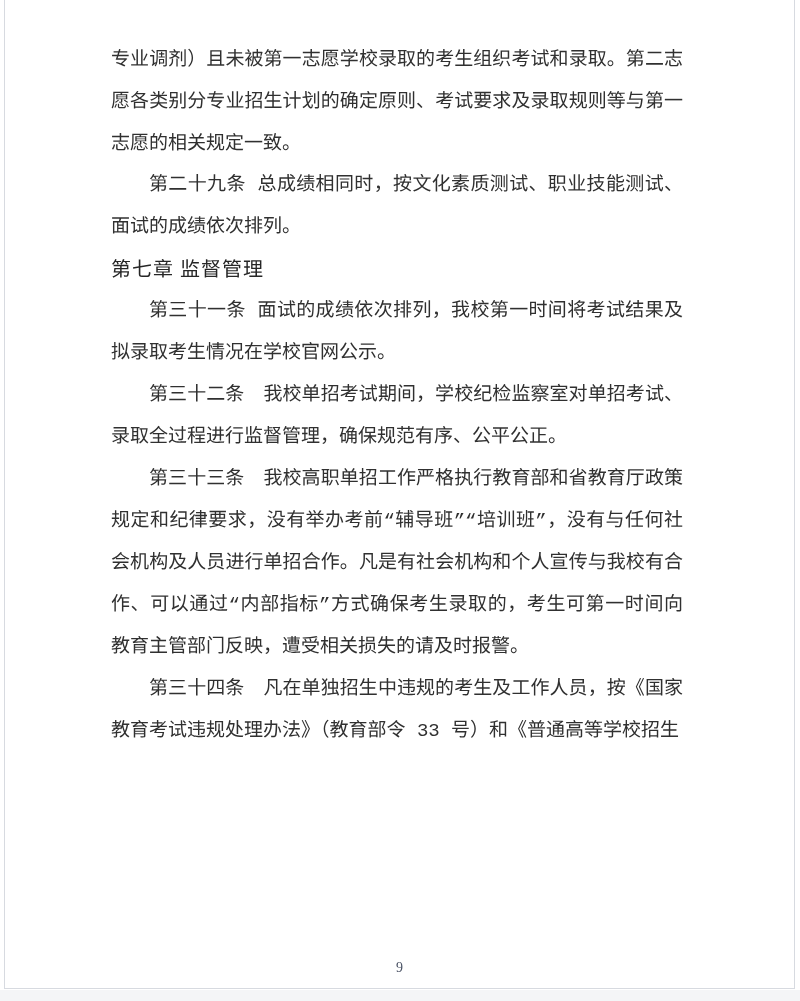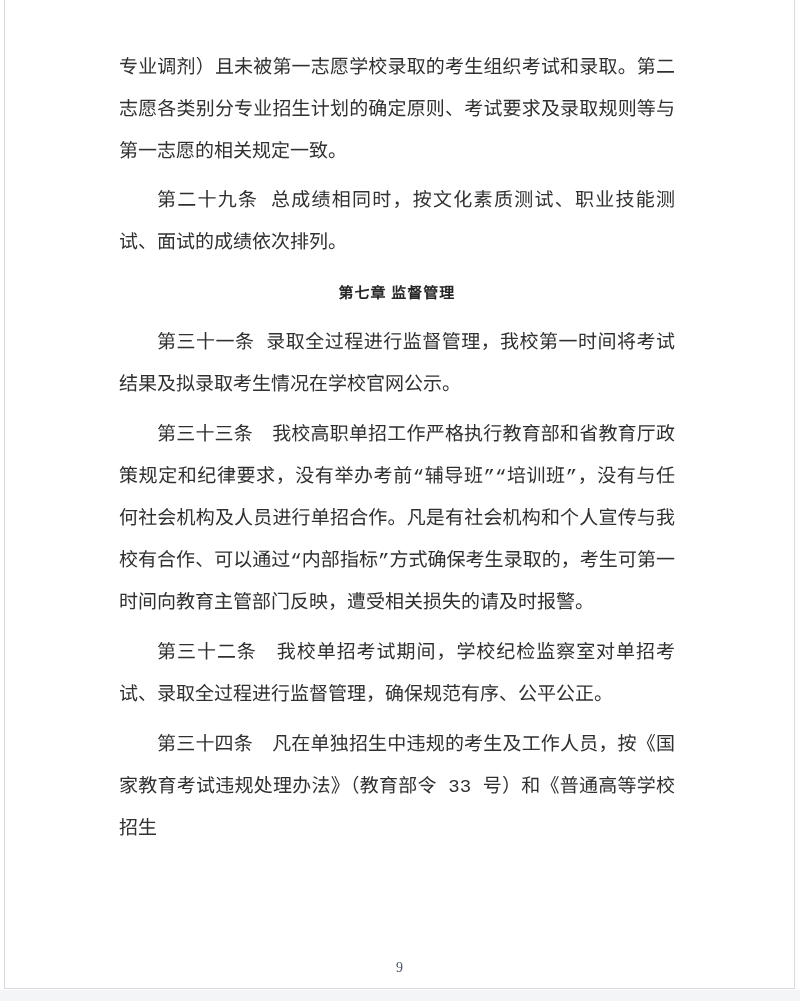--- a/index.html
+++ b/index.html
@@ -34,33 +34,32 @@
     position: absolute;
     left: 106px;
     top: 40px;
     width: 572px;
     font-size: 19px;
     line-height: 42px;
     color: #303030;
     text-align: justify;
   }
   .para {
-    margin: 8px;
+    margin: 0;
     padding: 0;
   }
   .para.indent {
     text-indent: 2em;
     font-family: Liberation Mono, monospace;
   }
   .chapter {
     margin: 0;
     padding: 0;
-    font-size: 15px;
-    font-weight: bold;
-    text-align: center;
+    font-size: 20px;
+    font-weight: normal;
     line-height: 42px;
     color: #262626;
     letter-spacing: 1px;
   }
   .pagenum {
     position: absolute;
     left: 0;
     width: 100%;
     bottom: 12px;
     text-align: center;
@@ -69,20 +68,20 @@
   }
 </style>
 </head>
 <body>
 
 <div class="sheet">
   <div class="content">
     <p class="para">专业调剂）且未被第一志愿学校录取的考生组织考试和录取。第二志愿各类别分专业招生计划的确定原则、考试要求及录取规则等与第一志愿的相关规定一致。</p>
     <p class="para indent">第二十九条 总成绩相同时，按文化素质测试、职业技能测试、面试的成绩依次排列。</p>
     <h2 class="chapter">第七章 监督管理</h2>
-    <p class="para indent">第三十一条 录取全过程进行监督管理，我校第一时间将考试结果及拟录取考生情况在学校官网公示。</p>
+    <p class="para indent">第三十一条 面试的成绩依次排列，我校第一时间将考试结果及拟录取考生情况在学校官网公示。</p>
+    <p class="para indent">第三十二条　我校单招考试期间，学校纪检监察室对单招考试、录取全过程进行监督管理，确保规范有序、公平公正。</p>
     <p class="para indent">第三十三条　我校高职单招工作严格执行教育部和省教育厅政策规定和纪律要求，没有举办考前“辅导班”“培训班”，没有与任何社会机构及人员进行单招合作。凡是有社会机构和个人宣传与我校有合作、可以通过“内部指标”方式确保考生录取的，考生可第一时间向教育主管部门反映，遭受相关损失的请及时报警。</p>
-    <p class="para indent">第三十二条　我校单招考试期间，学校纪检监察室对单招考试、录取全过程进行监督管理，确保规范有序、公平公正。</p>
     <p class="para indent">第三十四条　凡在单独招生中违规的考生及工作人员，按《国家教育考试违规处理办法》（教育部令 33 号）和《普通高等学校招生</p>
   </div>
   <div class="pagenum">9</div>
 </div>
 <div class="below-strip"></div>
 
 </body></html>

